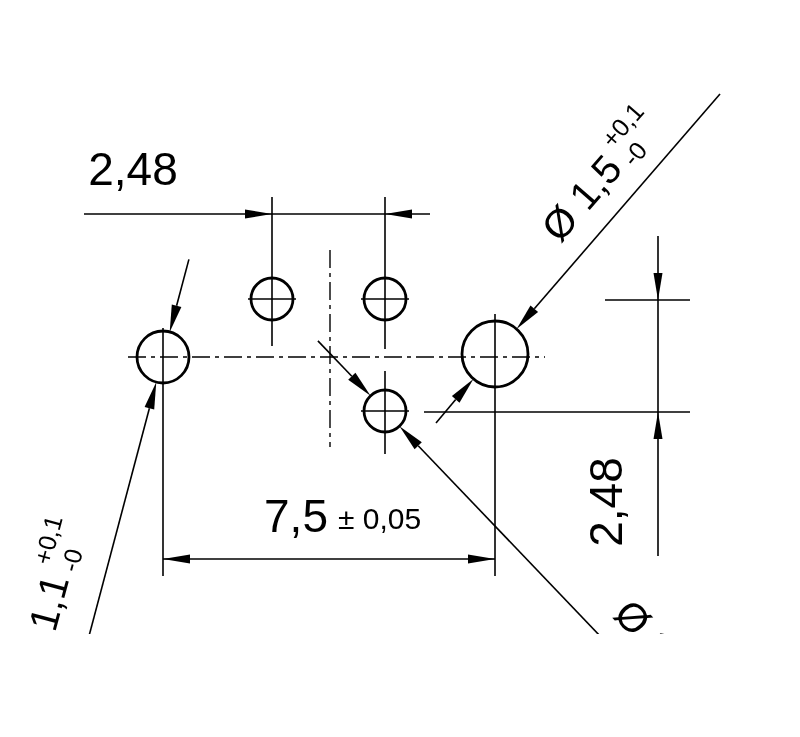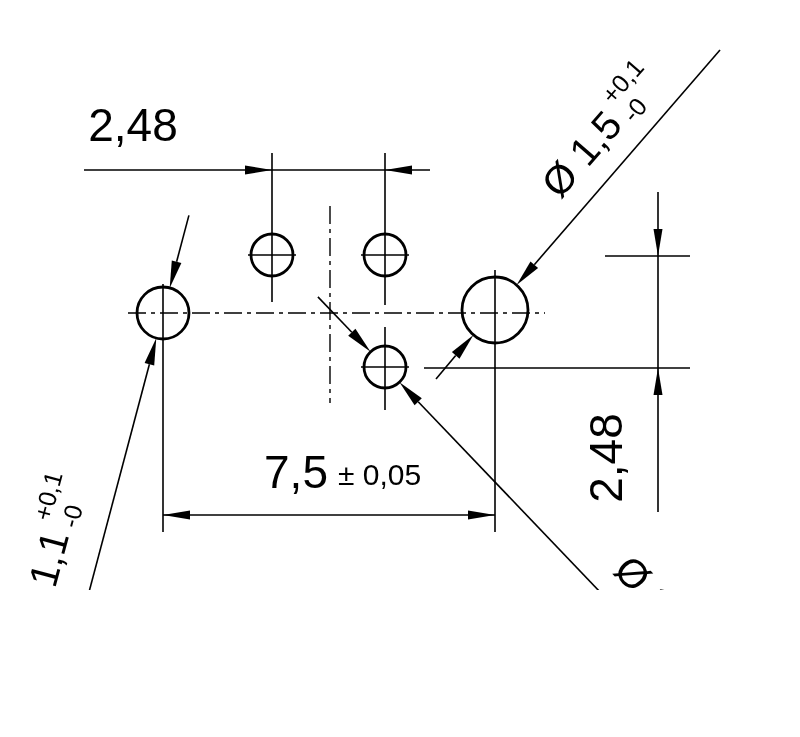--- a/index.html
+++ b/index.html
@@ -7,20 +7,21 @@
     padding: 0;
     background: #ffffff;
     font-family: "Liberation Sans", sans-serif;
   }
   .canvas {
     position: relative;
     width: 800px;
     height: 590px;
     background: #ffffff;
     overflow: hidden;
+    margin-top: 44px;
   }
   svg text {
     fill: #000000;
     font-family: "Liberation Sans", "DejaVu Sans", sans-serif;
   }
   .dim-text   { font-size: 46px; }
   .tol-text   { font-size: 25px; }
   .callout-text { font-size: 40px; }
   .small-tol  { font-size: 30px; }
 </style>

